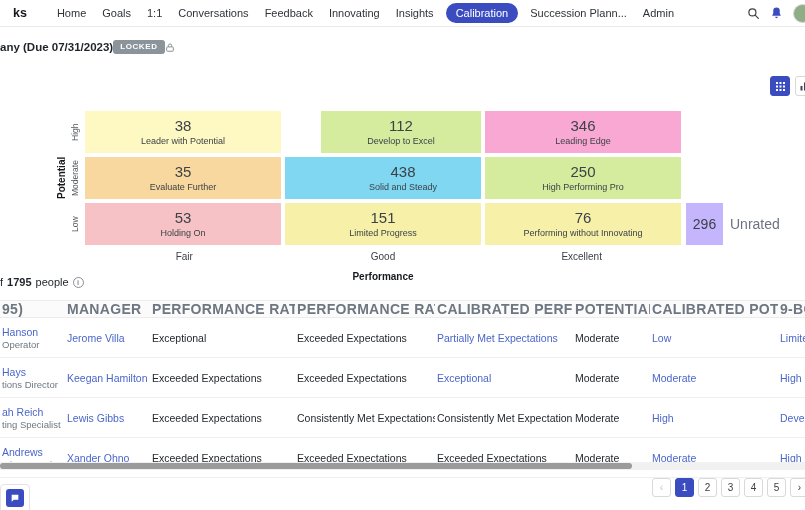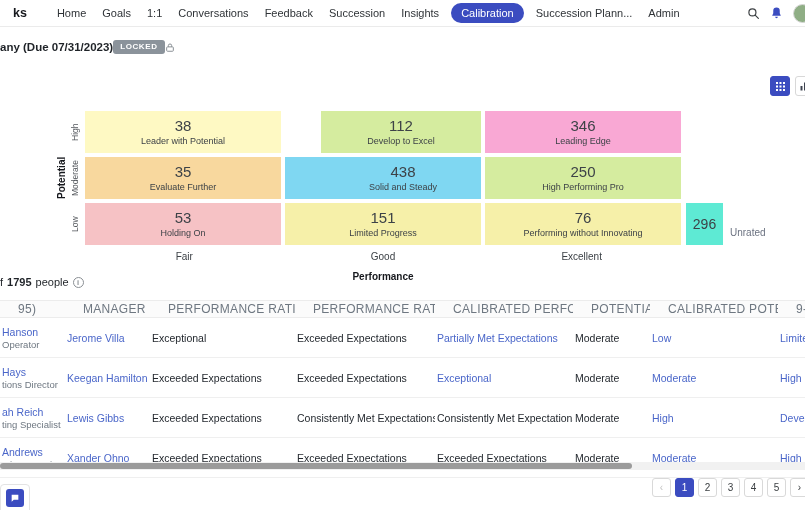--- a/index.html
+++ b/index.html
@@ -59,36 +59,36 @@
   .nb-rowlabel.r0 { top: 0; } .nb-rowlabel.r1 { top: 46px; } .nb-rowlabel.r2 { top: 92px; }
   .nb-ytitle { position: absolute; left: -31px; top: 0; width: 14px; height: 134px; font-size: 10px; font-weight: 700; color: #16181d; }
   .nb-cols { display: grid; grid-template-columns: repeat(3, 1fr); margin-top: 6px; }
   .nb-collabel { text-align: center; font-size: 10px; color: #3d4247; }
   .nb-xtitle { text-align: center; font-size: 10px; font-weight: 700; color: #16181d; margin-top: 9px; }
   .unrated-box {
     position: absolute; left: 601px; top: 92px; width: 37px; height: 42px;
     display: flex; align-items: center; justify-content: center; cursor: pointer;
   }
   .unrated-count { font-size: 14px; color: #3d4247; }
-  .unrated-label { position: absolute; left: 645px; top: 100px; height: 42px; display: flex; align-items: center; font-size: 10px; color: #6b7280; }
+  .unrated-label { position: absolute; left: 645px; top: 92px; height: 42px; display: flex; align-items: center; font-size: 14px; color: #6b7280; }
 
   
   .people-line { position: absolute; left: 0; top: 276px; display: flex; align-items: center; gap: 4px; font-size: 11px; color: #1f2328; }
   .people-count { font-weight: 700; }
   .info-icon {
     width: 11px; height: 11px; border-radius: 50%; border: 1px solid #8a8f94; color: #8a8f94;
     font-size: 7.5px; display: inline-flex; align-items: center; justify-content: center; cursor: pointer;
     font-weight: 700;
   }
 
   
   .table { position: absolute; left: 0; top: 300px; width: 940px; }
   .tgrid { display: grid; grid-template-columns: 65px 85px 145px 140px 138px 77px 128px 162px; }
   .thead { height: 18px; align-items: center; border-top: 1px solid #ececec; border-bottom: 1px solid #ececec; background: #fbfbfb; }
-  .th { font-size: 12px; color: #6e7781; letter-spacing: .3px; white-space: nowrap; overflow: hidden; padding-left: 18px; }
+  .th { font-size: 14px; color: #6e7781; letter-spacing: .3px; white-space: nowrap; overflow: hidden; padding-left: 2px; font-weight: bold; }
   .trow { height: 40px; align-items: center; border-bottom: 1px solid #efefef; font-size: 10.5px; color: #24292f; }
   .td { padding-left: 2px; white-space: nowrap; overflow: hidden; }
   .link { color: #4a66c9; cursor: pointer; }
   .emp-name { color: #4a66c9; font-size: 10.5px; cursor: pointer; }
   .emp-title { color: #6e7781; font-size: 9.5px; margin-top: 1px; }
 
   
   .hscroll { position: absolute; left: 0; top: 462px; width: 805px; height: 8px; background: #f1f1f1; z-index: 6; }
   .hthumb { position: absolute; left: 0; top: 1px; width: 632px; height: 6px; background: #9b9b9b; border-radius: 3px; cursor: grab; }
 
@@ -113,21 +113,21 @@
 <body>
 
 <header class="navbar">
   <span class="logo-frag">ks</span>
   <nav class="nav-items">
     <a class="nav-item">Home</a>
     <a class="nav-item">Goals</a>
     <a class="nav-item">1:1</a>
     <a class="nav-item">Conversations</a>
     <a class="nav-item">Feedback</a>
-    <a class="nav-item">Succession</a>
+    <a class="nav-item">Innovating</a>
     <a class="nav-item">Insights</a>
     <a class="nav-item active">Calibration</a>
     <a class="nav-item">Succession Plann...</a>
     <a class="nav-item">Admin</a>
   </nav>
   <div class="nav-right">
     <span class="icon-btn">
       <svg width="13" height="13" viewBox="0 0 24 24" fill="none" stroke="#3c4043" stroke-width="2.2" stroke-linecap="round">
           <circle cx="10" cy="10" r="6.5"></circle>
           <line x1="15" y1="15" x2="21" y2="21"></line>
@@ -215,21 +215,21 @@
     <div class="nb-cell" style="background: rgb(246, 240, 169);">
       <div class="nb-count">151</div>
       <div class="nb-label">Limited Progress</div>
     </div>
     <div class="nb-cell" style="background: rgb(246, 240, 169);">
       <div class="nb-count">76</div>
       <div class="nb-label">Performing without Innovating</div>
     </div>
   </div>
 
-  <div class="unrated-box" style="background: #5eead4;">
+  <div class="unrated-box" style="background: #c4b5fd;">
     <span class="unrated-count">296</span>
   </div>
   <div class="unrated-label">Unrated</div>
 
   <div class="nb-cols">
     <div class="nb-collabel">Fair</div>
     <div class="nb-collabel">Good</div>
     <div class="nb-collabel">Excellent</div>
   </div>
   <div class="nb-xtitle">Performance</div>

